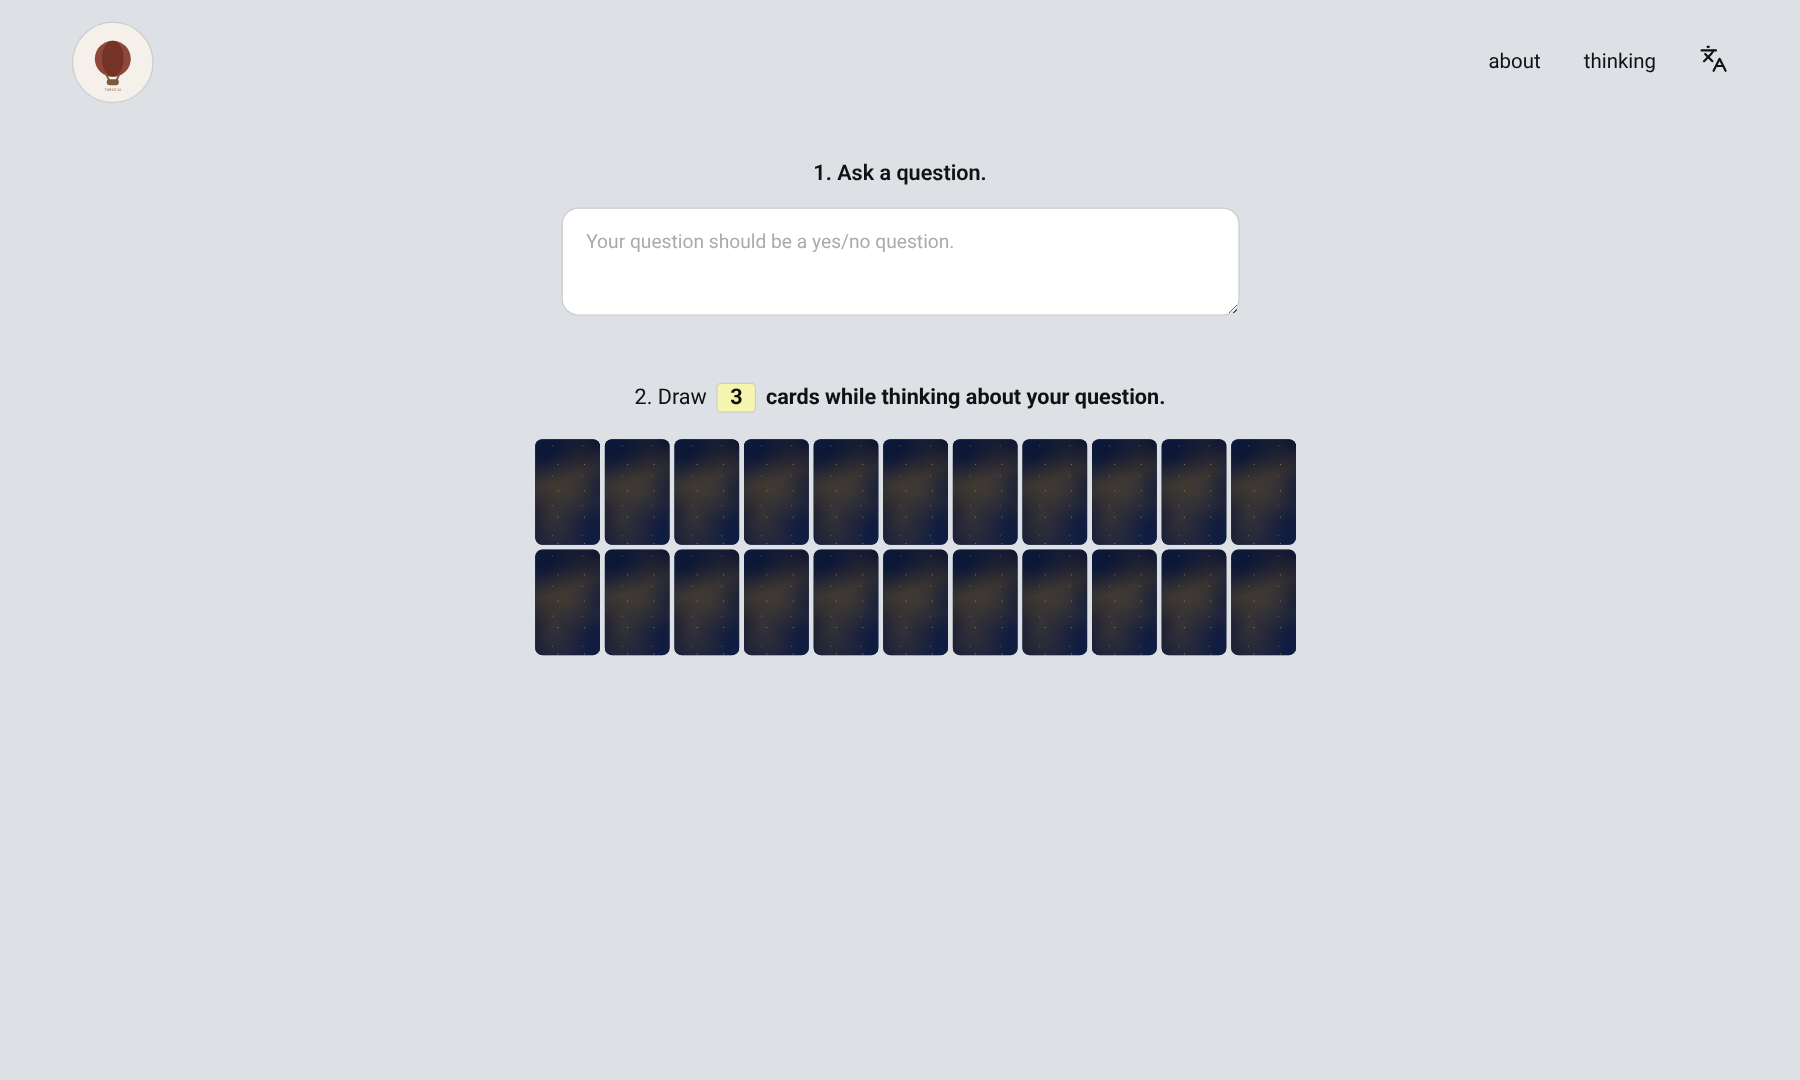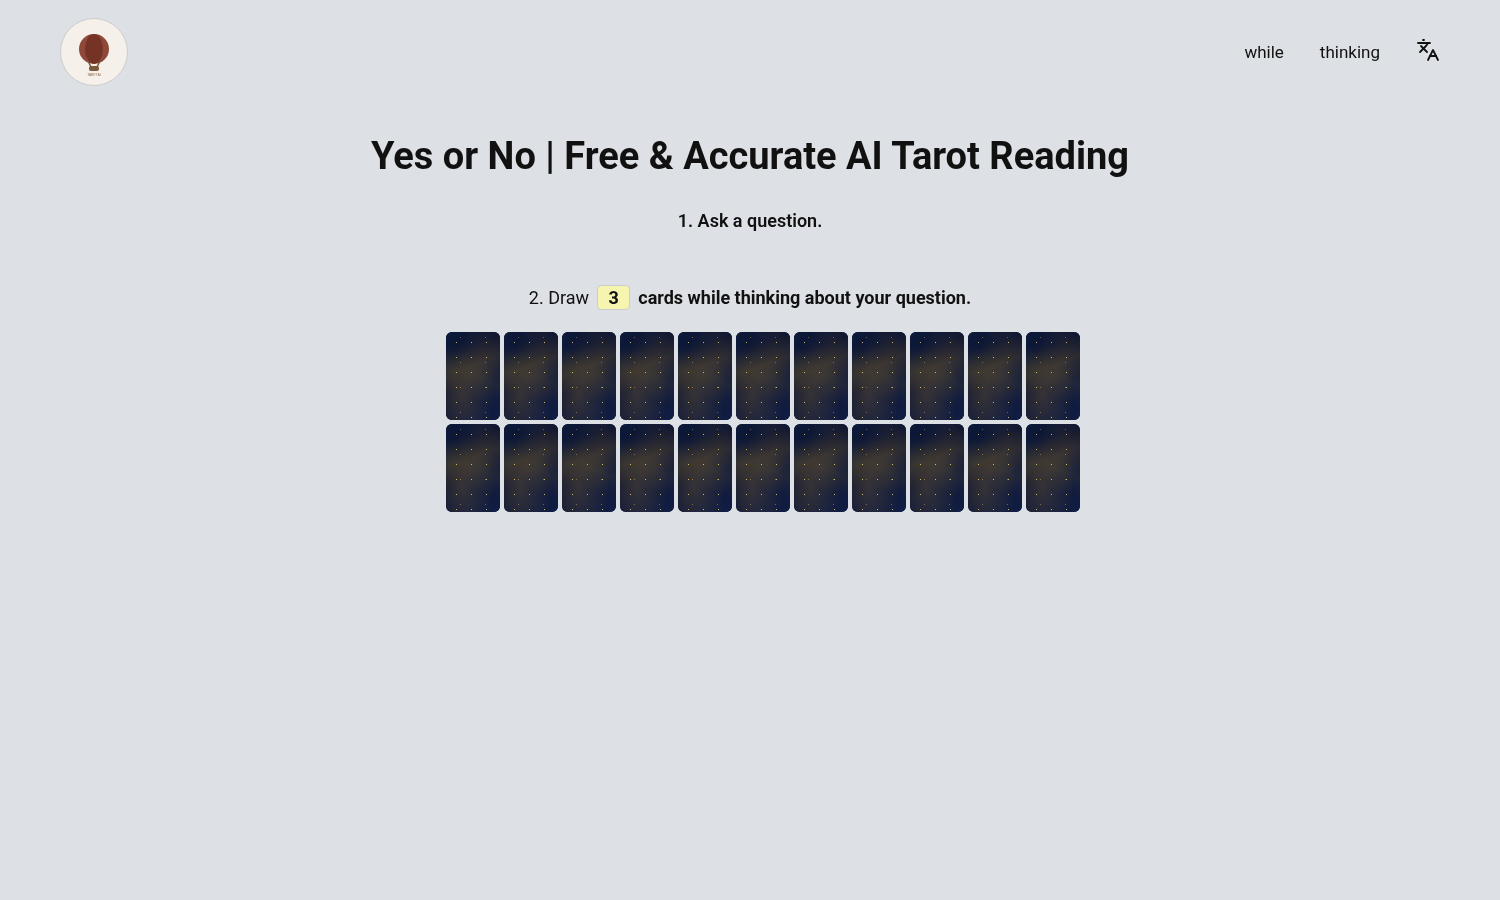--- a/index.html
+++ b/index.html
@@ -95,21 +95,21 @@
 
     .question-textarea::placeholder {
       color: #aaa;
     }
 
     .draw-label {
       font-size: 18px;
       font-weight: 400;
       color: #111;
       text-align: right;
-      margin-top: 36px;
+      margin-top: 56px;
       margin-bottom: 22px;
     }
 
     .draw-label .card-count {
       display: inline-block;
       background: #f5f5b0;
       border: 1px solid #ccc;
       border-radius: 4px;
       padding: 1px 10px;
       font-weight: 700;
@@ -193,41 +193,41 @@
         <line x1="31" y1="34" x2="28" y2="40" stroke="#7a5a3a" stroke-width="1.5"></line>
         <rect x="20" y="39" width="10" height="5" rx="2" fill="#7a5a3a"></rect>
         <text x="25" y="52" text-anchor="middle" font-size="4" fill="#5c3a1a" font-family="sans-serif"></text>
 
         <text x="25" y="49" text-anchor="middle" font-size="3" fill="#8a6040" font-family="sans-serif">TAROT AI</text>
       </svg>
     </div>
   </div>
 
   <nav>
-    <a href="#">while</a>
+    <a href="#">about</a>
     <a href="#">thinking</a>
     <span class="translate-icon" title="Translate">
       
       <svg width="24" height="24" viewBox="0 0 24 24" fill="none" stroke="#111" stroke-width="1.8" stroke-linecap="round" stroke-linejoin="round">
         <path d="M5 8l6 6"></path>
         <path d="M4 14l6-6 2-3"></path>
         <path d="M2 5h12"></path>
         <path d="M7 2h1"></path>
         <path d="M22 22l-5-10-5 10"></path>
         <path d="M14 18h6"></path>
       </svg>
     </span>
   </nav>
 </header>
 
 <main>
-  <h1 class="page-title">Yes or No | Free &amp; Accurate AI Tarot Reading</h1>
 
   <p class="step-label">1. Ask a question.</p>
 
+  <textarea class="question-textarea" placeholder="Your question should be a yes/no question." style=""></textarea>
 
   <p class="draw-label">
     <span>2. Draw </span><span class="card-count">3</span><strong> cards while thinking about your question.</strong>
   </p>
 
   <div class="card-grid-container">
 
     <div class="card-row">
       <div class="tarot-card">
           <div class="card-inner"></div>

